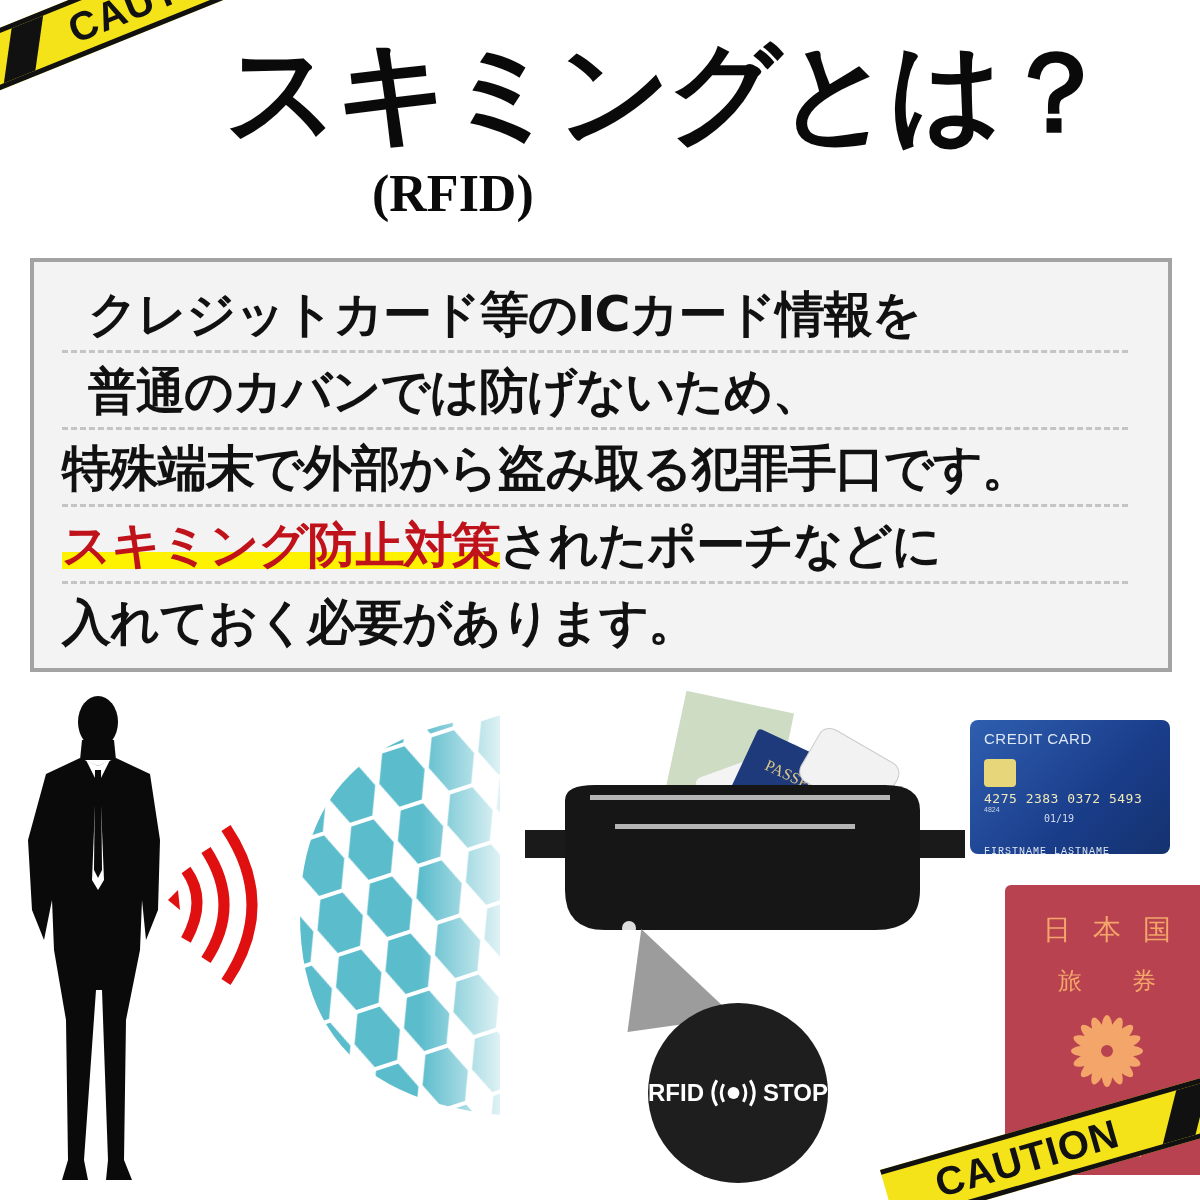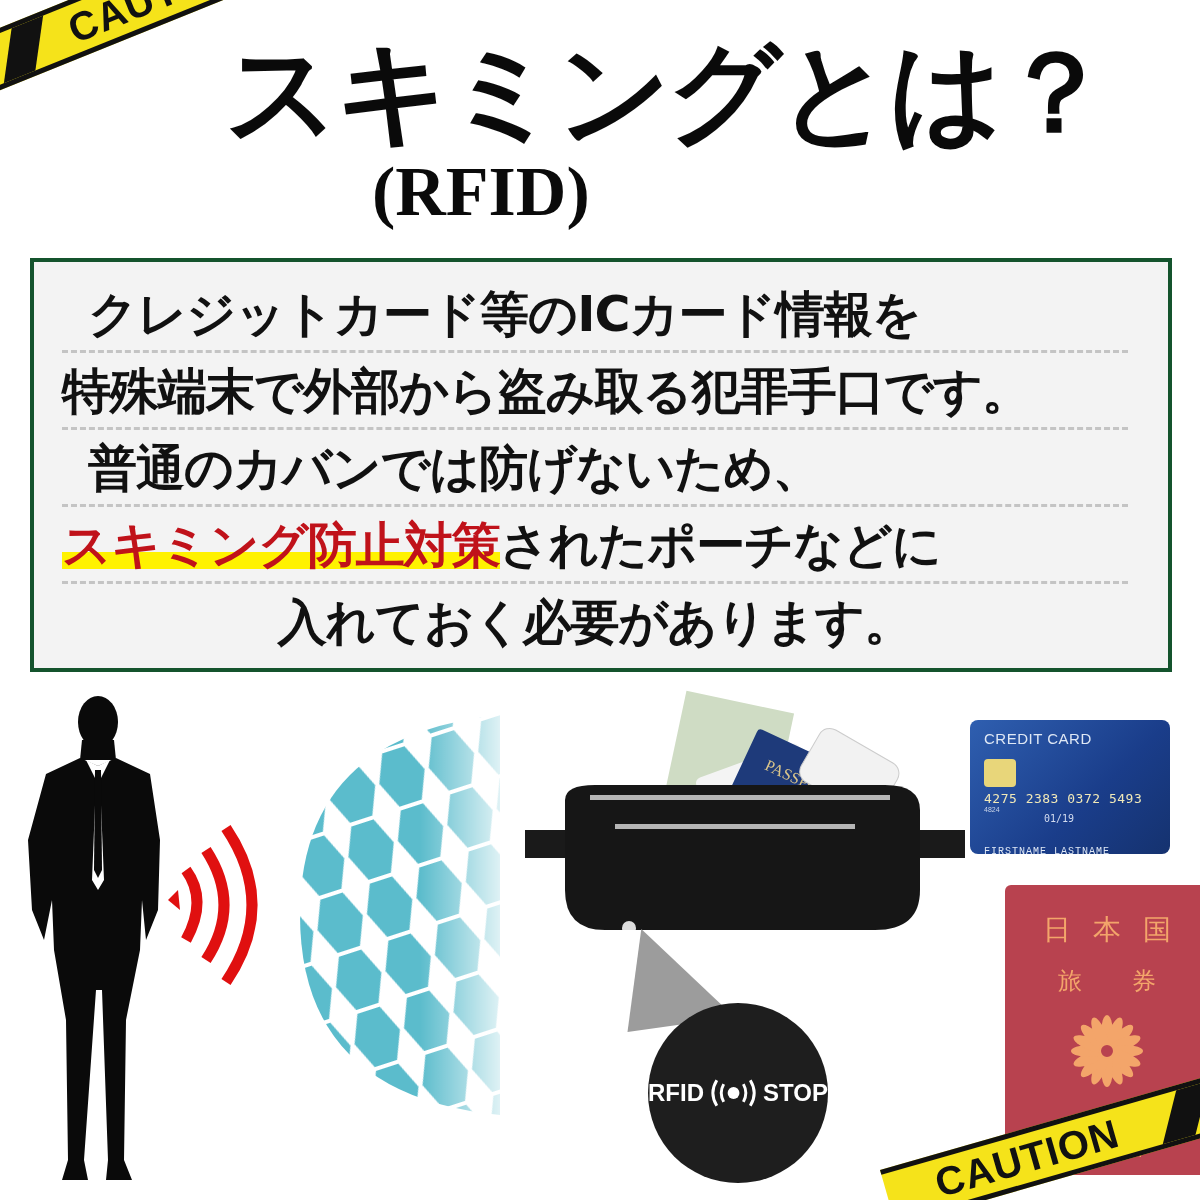--- a/index.html
+++ b/index.html
@@ -7,25 +7,25 @@
 
   .tape { position: absolute; height: 58px; background: #f5e31a; border-top: 5px solid #111; border-bottom: 5px solid #111; display: flex; align-items: center; overflow: hidden; }
   .tape .stripe { position: absolute; top: -5px; width: 34px; height: 68px; background: #111; transform: skewX(-30deg); }
   .tape .label { position: relative; font-family: "Liberation Sans", sans-serif; font-weight: 900; font-size: 40px; color: #111; letter-spacing: 1px; z-index: 2; }
   .tape-top { left: -80px; top: 60px; width: 420px; transform: rotate(-22deg); transform-origin: left top; }
   .tape-top .label { margin-left: 150px; }
   .tape-bottom { left: 880px; top: 1170px; width: 420px; transform: rotate(-16deg); transform-origin: left top; }
   .tape-bottom .label { margin-left: 50px; }
 
   .title { position: absolute; left: 225px; top: 18px; font-family: "DejaVu Serif", serif; font-weight: bold; font-size: 112px; color: #0a0a0a; letter-spacing: -4px; white-space: nowrap; }
-  .subtitle { position: absolute; left: 372px; top: 152px; font-family: "Liberation Serif", serif; font-weight: bold; font-size: 70px; color: #0a0a0a; }
+  .subtitle { position: absolute; left: 372px; top: 164px; font-family: "Liberation Serif", serif; font-weight: bold; font-size: 52px; color: #0a0a0a; }
 
-  .info-box { position: absolute; left: 30px; top: 258px; width: 1142px; height: 414px; background: #f3f3f3; border: 4px solid #14532d; padding: 14px 40px 0 28px; }
+  .info-box { position: absolute; left: 30px; top: 258px; width: 1142px; height: 414px; background: #f3f3f3; border: 4px solid #a3a3a3; padding: 14px 40px 0 28px; }
   .line { font-family: "DejaVu Sans", sans-serif; font-weight: bold; font-size: 49px; color: #111; height: 77px; line-height: 77px; border-bottom: 3px dashed #c4c4c4; white-space: nowrap; letter-spacing: -1px; }
-  .line:last-child { border-bottom: none; text-align: center; }
+  .line:last-child { border-bottom: none; }
   .indent { padding-left: 26px; }
   .hl { color: #c0121a; background: linear-gradient(transparent 62%, #fff200 62%, #fff200 92%, transparent 92%); margin-top: 37px; }
 
   .man { position: absolute; left: 20px; top: 690px; }
   .waves { position: absolute; left: 160px; top: 820px; }
   .shield { position: absolute; left: 300px; top: 715px; }
   .pouch { position: absolute; left: 525px; top: 690px; }
   .rfid-badge { position: absolute; left: 648px; top: 1003px; width: 180px; height: 180px; border-radius: 50%; background: #1e1e1e; display: flex; flex-direction: row; align-items: center; justify-content: center; color: #fff; font-family: "Liberation Sans", sans-serif; font-weight: bold; }
   .rfid-badge .rt { font-size: 24px; }
   .rfid-badge .st { font-size: 24px; }
@@ -54,22 +54,22 @@
 
 <div class="tape tape-top">
 
   <div class="stripe" style="left:80px"></div>
 
   <span class="label">CAUTION</span>
 </div>
 
 <div class="info-box">
   <div class="line indent">クレジットカード等のICカード情報を</div>
+  <div class="line indent">普通のカバンでは防げないため、</div>
   <div class="line">特殊端末で外部から盗み取る犯罪手口です。</div>
-  <div class="line indent">普通のカバンでは防げないため、</div>
   <div class="line"><span class="hl">スキミング防止対策</span><span>されたポーチなどに</span></div>
   <div class="line">入れておく必要があります。</div>
 </div>
 
 <svg class="man" width="140" height="500" viewBox="0 0 140 500">
   <ellipse cx="78" cy="32" rx="20" ry="26" fill="#0a0a0a"></ellipse>
   <path d="M62 50 L94 50 L96 70 L60 70 Z" fill="#0a0a0a"></path>
   <path d="M26 84 L60 68 L78 76 L96 68 L130 84 L140 150 L138 220 L126 250 L122 210 L120 260 L106 330 L104 470 L112 490 L86 490 L88 470 L82 300 L76 300 L64 470 L68 490 L42 490 L48 470 L46 330 L34 260 L32 210 L24 250 L12 220 L8 150 Z" fill="#0a0a0a"></path>
   <path d="M66 70 L78 76 L90 70 L80 90 L84 190 L78 200 L72 190 L76 90 Z" fill="#ffffff"></path>
   <path d="M75 80 L81 80 L82 180 L78 188 L74 180 Z" fill="#0a0a0a"></path>

